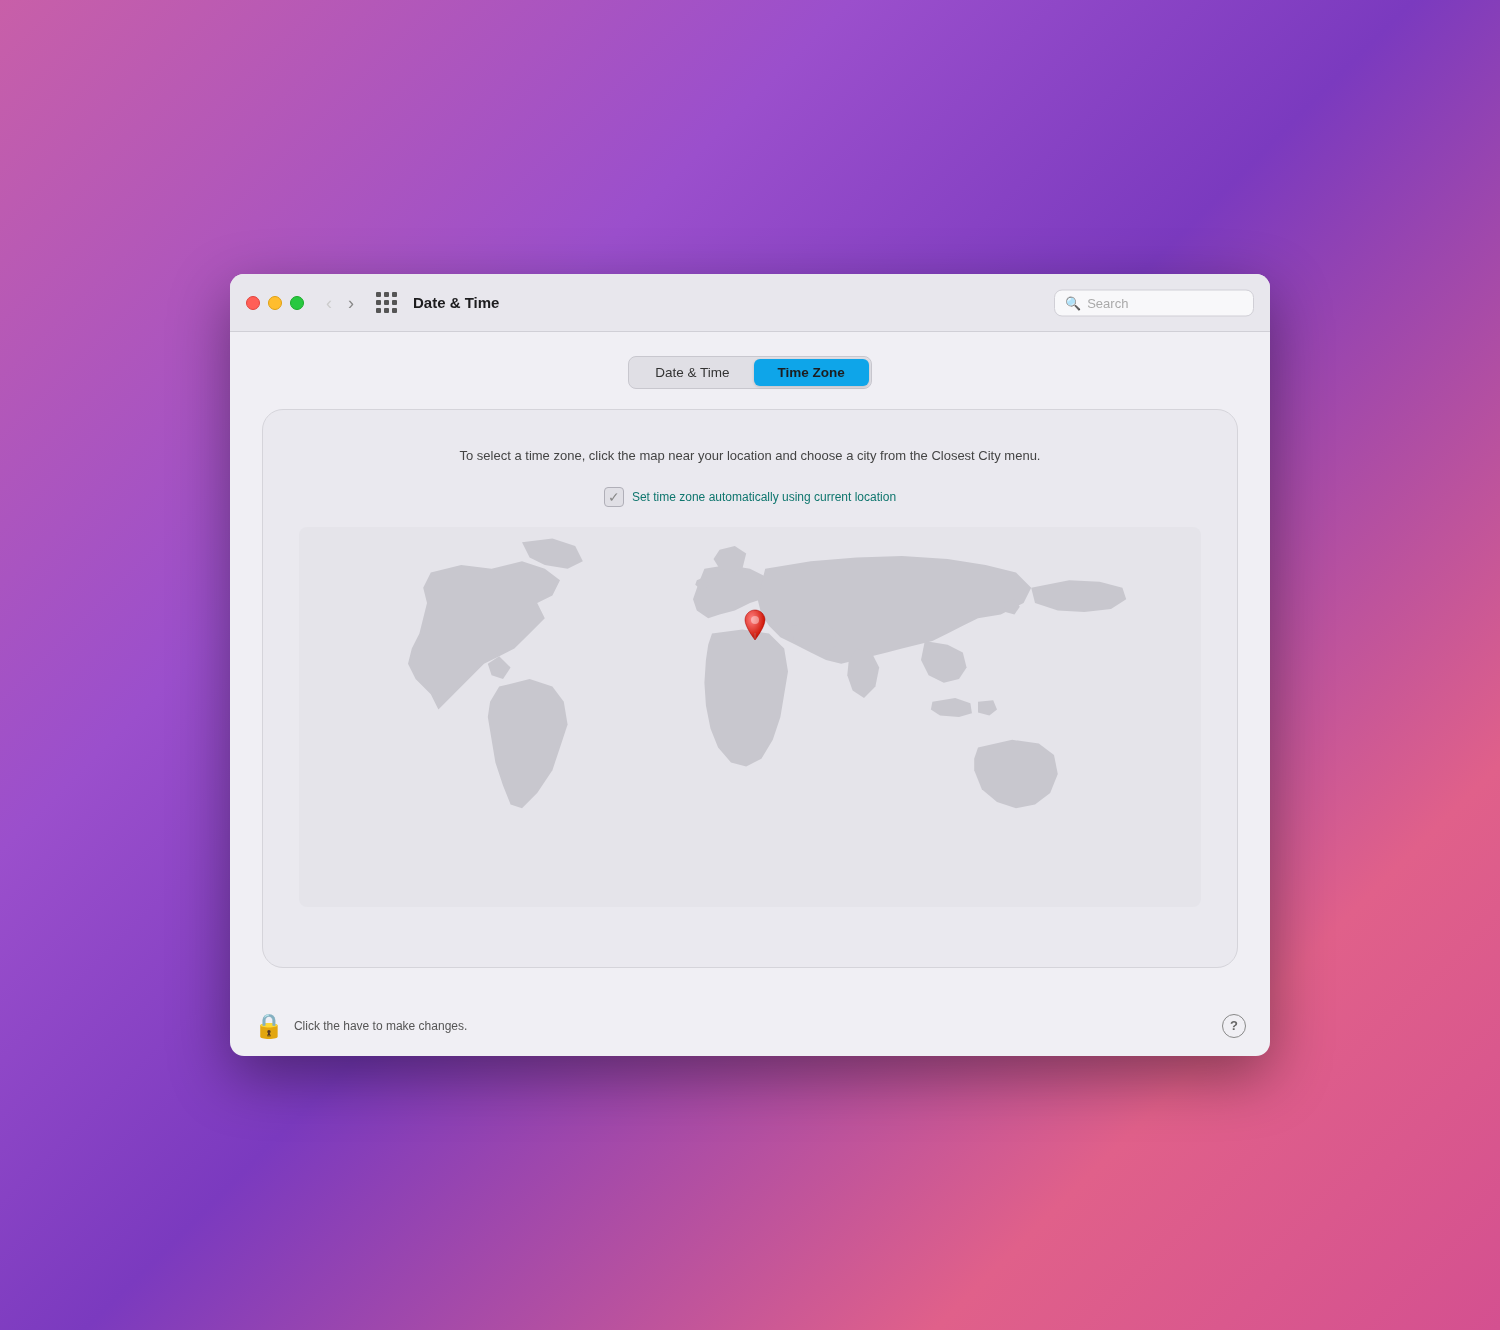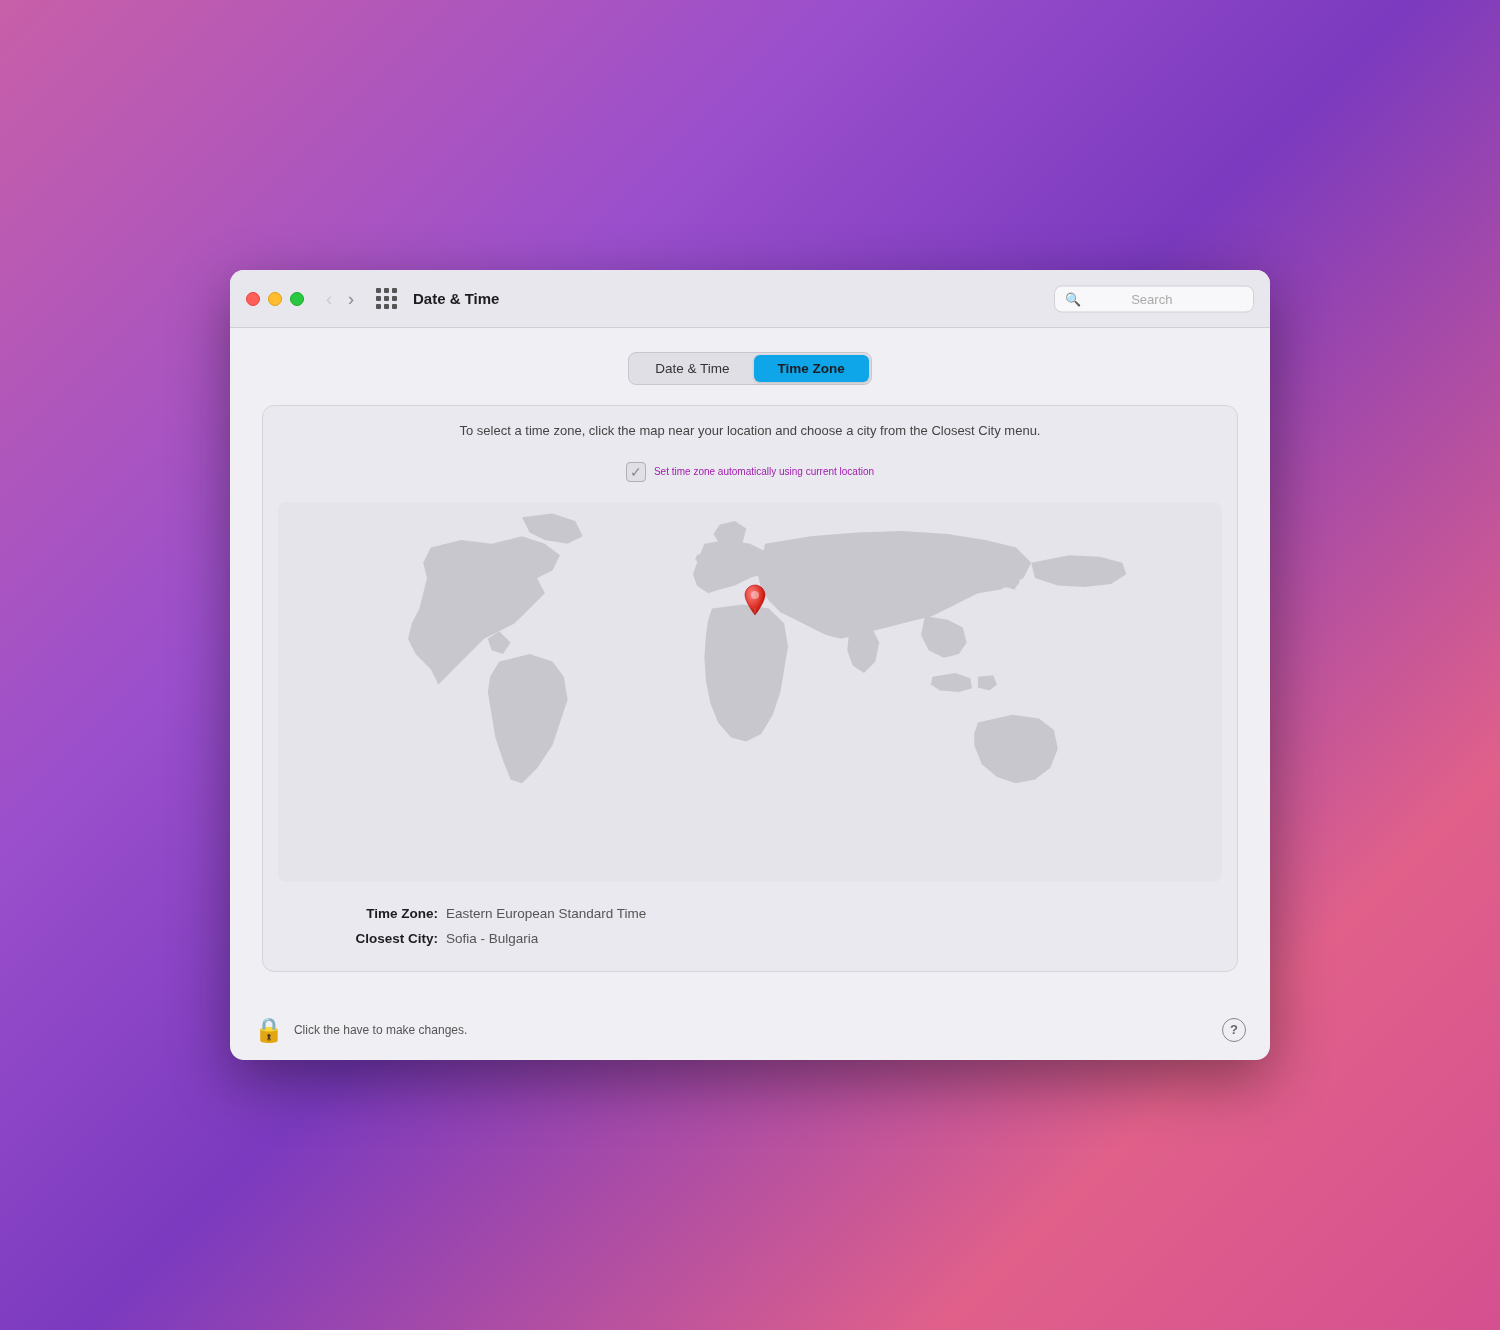--- a/index.html
+++ b/index.html
@@ -109,21 +109,20 @@
       font-size: 13px;
     }
 
     .search-input {
       border: none;
       background: transparent;
       font-size: 13px;
       color: #333;
       outline: none;
       width: 100%;
-      margin-left: 44px;
     }
     .search-input::placeholder { color: #aaa; }
 
     
     .content {
       padding: 24px 32px 28px;
     }
 
     
     .tabs {
@@ -153,22 +152,22 @@
     .tab.active {
       background: #0ea5e9;
       box-shadow: 0 1px 3px rgba(0,0,0,0.15);
       font-weight: 600;
       color: #1d1d1f;
     }
 
     
     .panel {
       background: #eae9ef;
-      border-radius: 12px;
-      padding: 15px;
+      border-radius: 21px;
+      padding: 36px;
       border: 1px solid #d5d4da;
     }
 
     .description {
       text-align: center;
       font-size: 13px;
       color: #444;
       line-height: 1.6;
       margin-bottom: 20px;
     }
@@ -200,22 +199,22 @@
       cursor: pointer;
     }
 
     .checkbox-check {
       color: #888;
       font-size: 14px;
       line-height: 1;
     }
 
     .checkbox-label {
-      font-size: 10px;
-      color: #a21caf;
+      font-size: 12px;
+      color: #0f766e;
       text-align: right;
     }
 
     
     .map-container {
       position: relative;
       background: #e5e4ea;
       border-radius: 8px;
       overflow: hidden;
       height: 380px;
@@ -419,30 +418,20 @@
               </radialGradient>
             </defs>
             <path d="M11 1 C5.5 1 1 5.5 1 11 C1 18 11 31 11 31 C11 31 21 18 21 11 C21 5.5 16.5 1 11 1 Z" fill="url(#pinGrad)" stroke="#aa0000" stroke-width="0.5"></path>
             <circle cx="11" cy="11" r="4" fill="rgba(255,255,255,0.4)"></circle>
 
             <line x1="11" y1="24" x2="11" y2="30" stroke="#999" stroke-width="1" opacity="0.5"></line>
           </svg>
         </div>
       </div>
 
-      <div class="info-section">
-        <div class="info-row">
-          <span class="info-label">Time Zone:</span>
-          <span class="info-value">Eastern European Standard Time</span>
-        </div>
-        <div class="info-row">
-          <span class="info-label">Closest City:</span>
-          <span class="info-value">Sofia - Bulgaria</span>
-        </div>
-      </div>
 
     </div>
   </div>
 
   <div class="bottom-bar">
     <div class="lock-area">
       <span class="lock-icon-wrap">🔒</span>
       <span class="lock-text">Click the have to make changes.</span>
     </div>
     <button class="help-btn">

